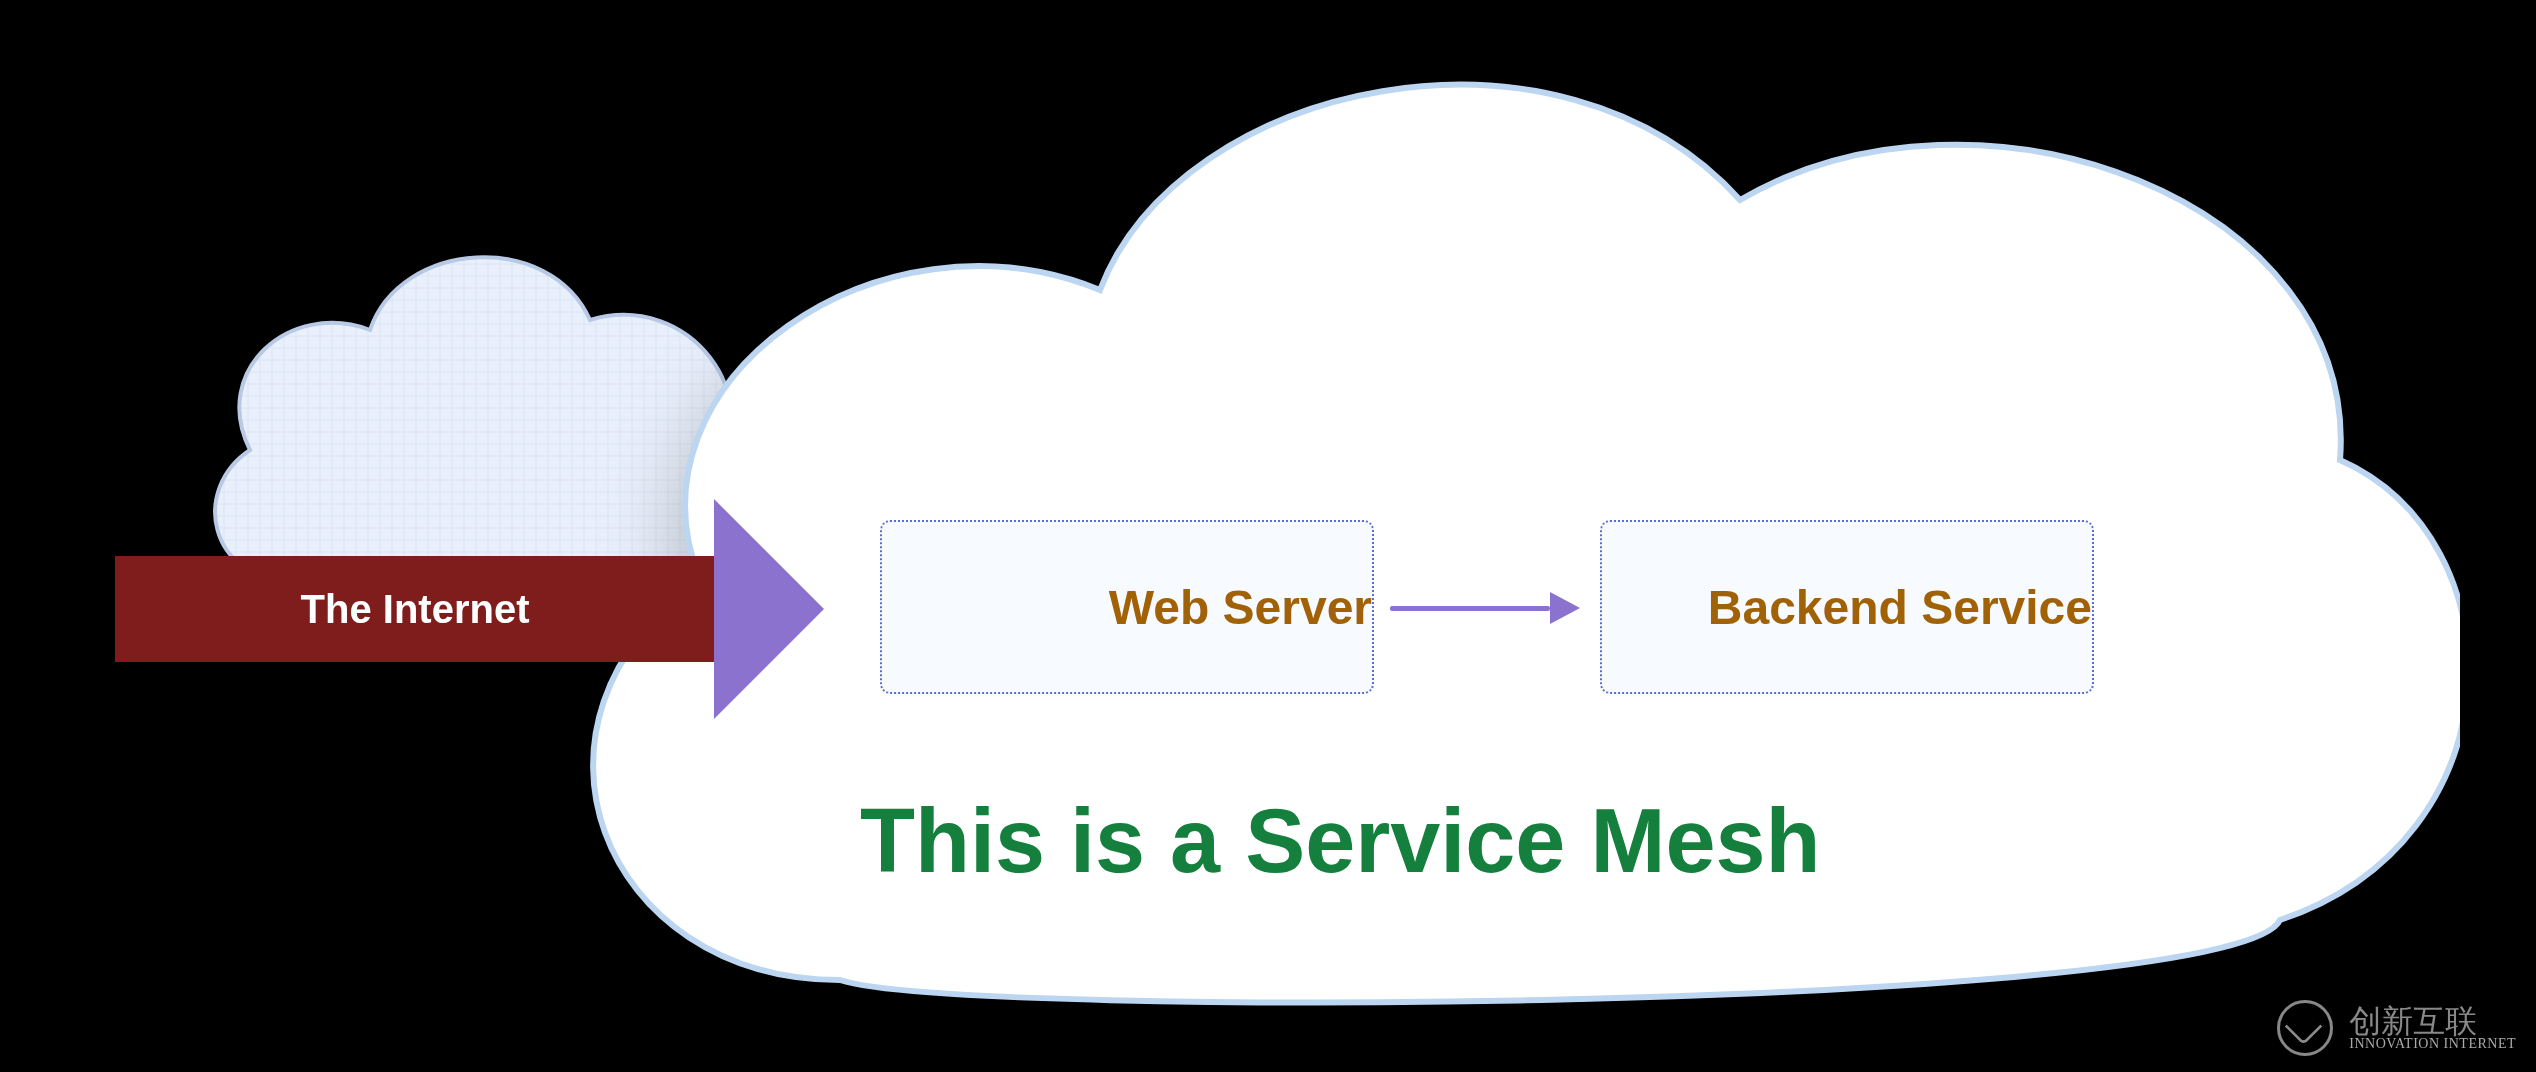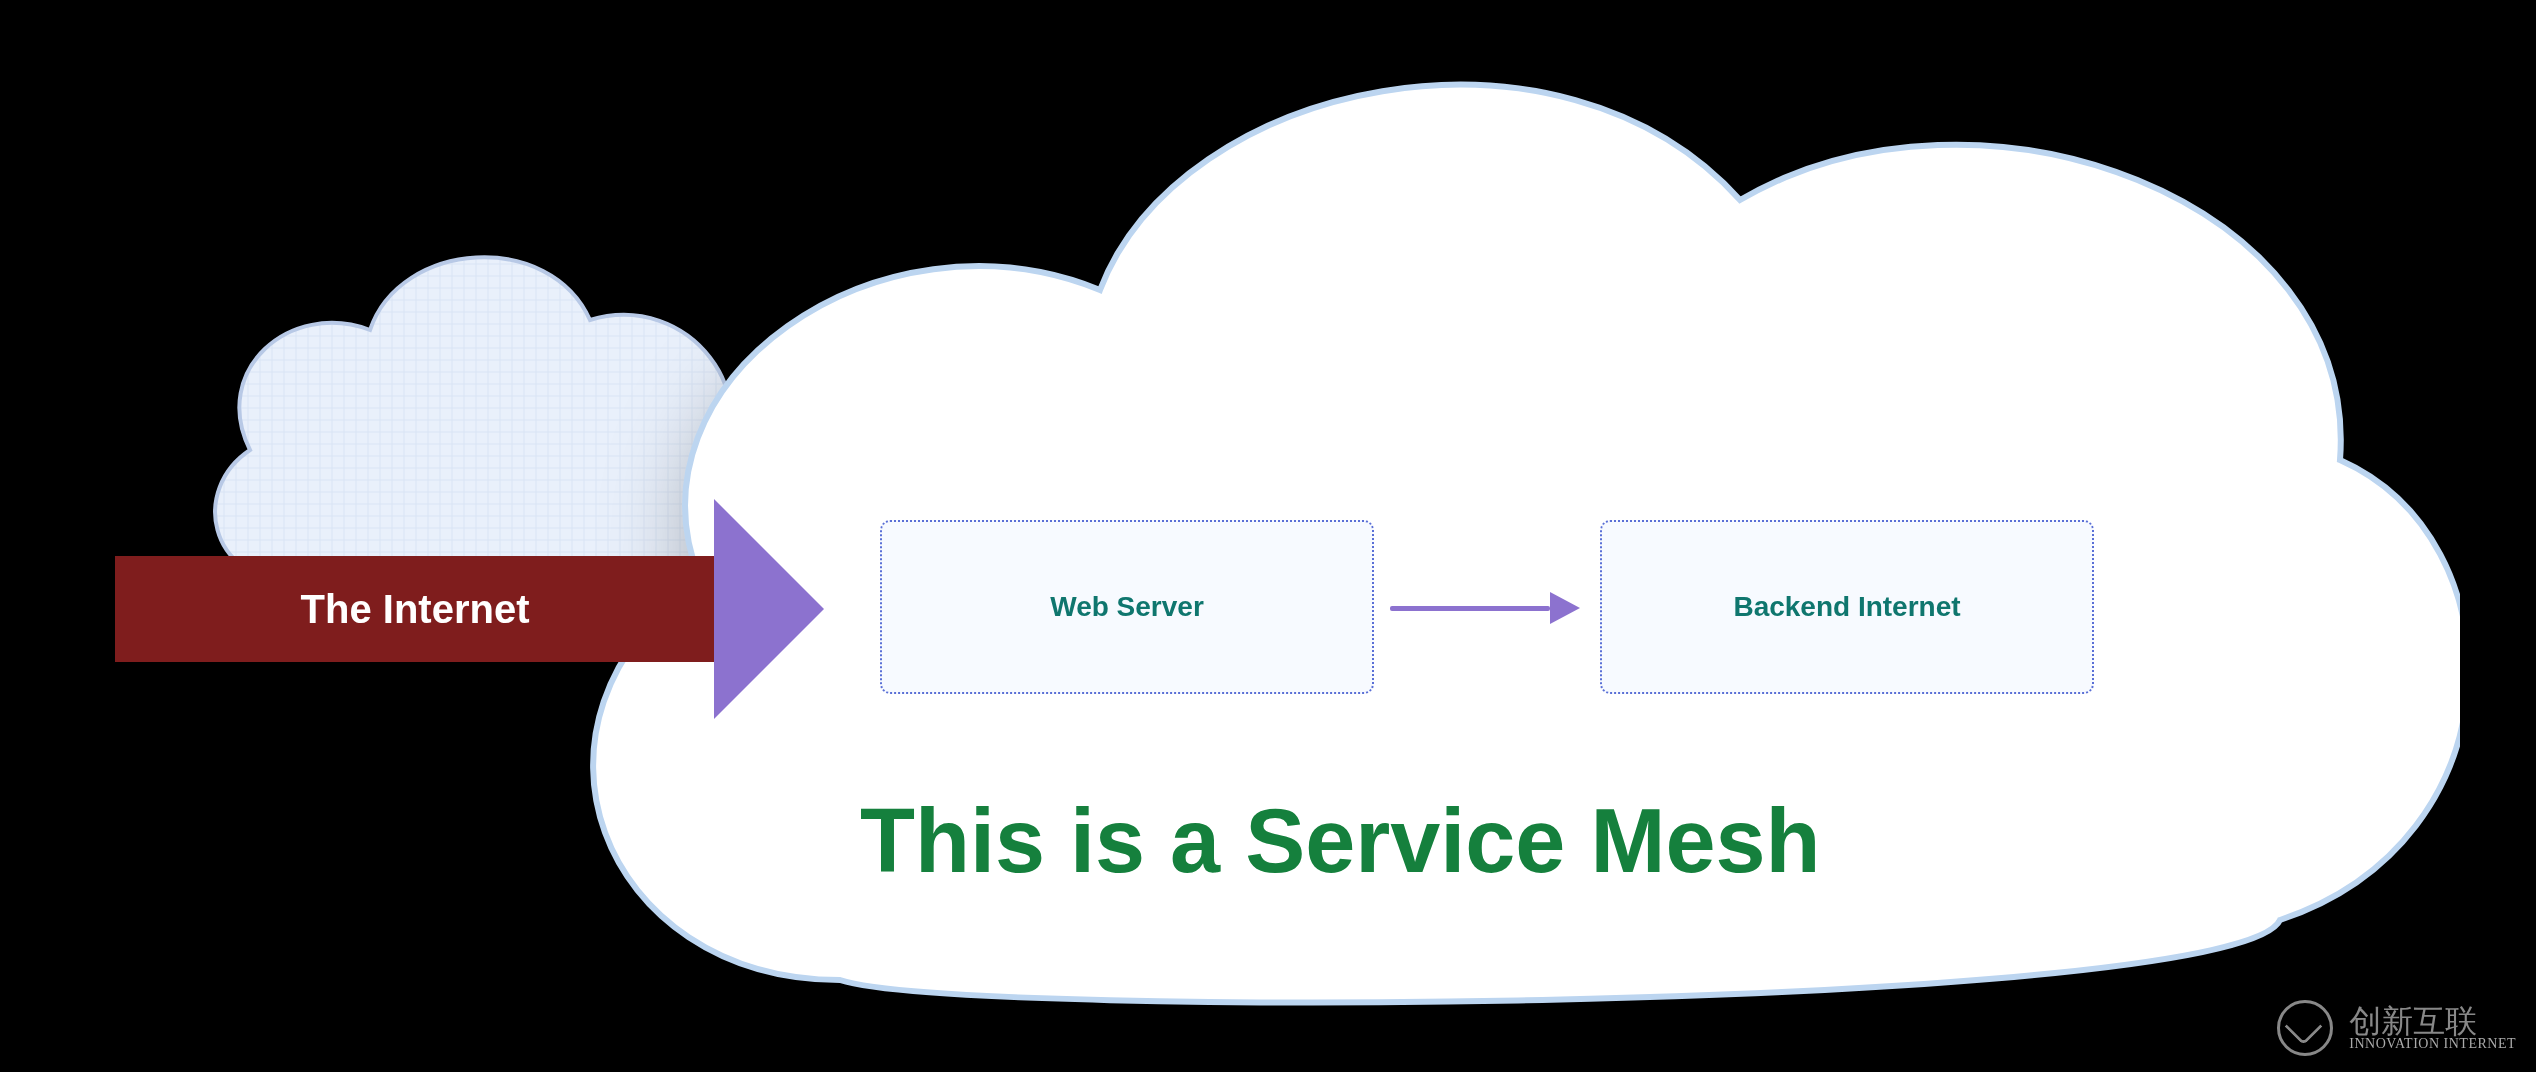--- a/index.html
+++ b/index.html
@@ -62,26 +62,26 @@
     border-bottom: 110px solid transparent;
     border-left: 110px solid #8c72cf;
     margin-left: -1px;
   }
 
   .service-box {
     position: absolute;
     border: 2px dotted #5a6fd6;
     border-radius: 10px;
     background: #f7faff;
-    font-size: 28px;
+    font-size: 48px;
     font-weight: 600;
-    color: #0f766e;
-    display: flex;
-    align-items: center;
-    justify-content: center;
+    color: #a16207;
+    display: flex;
+    align-items: center;
+    justify-content: flex-end;
     height: 170px;
     width: 490px;
     z-index: 6;
   }
   .box-web { left: 880px; top: 520px; }
   .box-backend { left: 1600px; top: 520px; }
 
   .svc-arrow {
     position: absolute;
     left: 1390px;
@@ -193,21 +193,21 @@
   <div class="service-box box-web">
     <span>Web Server</span>
   </div>
 
   <div class="svc-arrow">
     <div class="svc-arrow-line"></div>
     <div class="svc-arrow-head"></div>
   </div>
 
   <div class="service-box box-backend">
-    <span>Backend Internet</span>
+    <span>Backend Service</span>
   </div>
 
   <div class="mesh-title">This is a Service Mesh</div>
 
   <div class="watermark">
     <div class="wm-logo"></div>
     <div class="wm-text">
       <span>创新互联</span>
       <span class="wm-sub">INNOVATION INTERNET</span>
     </div>

